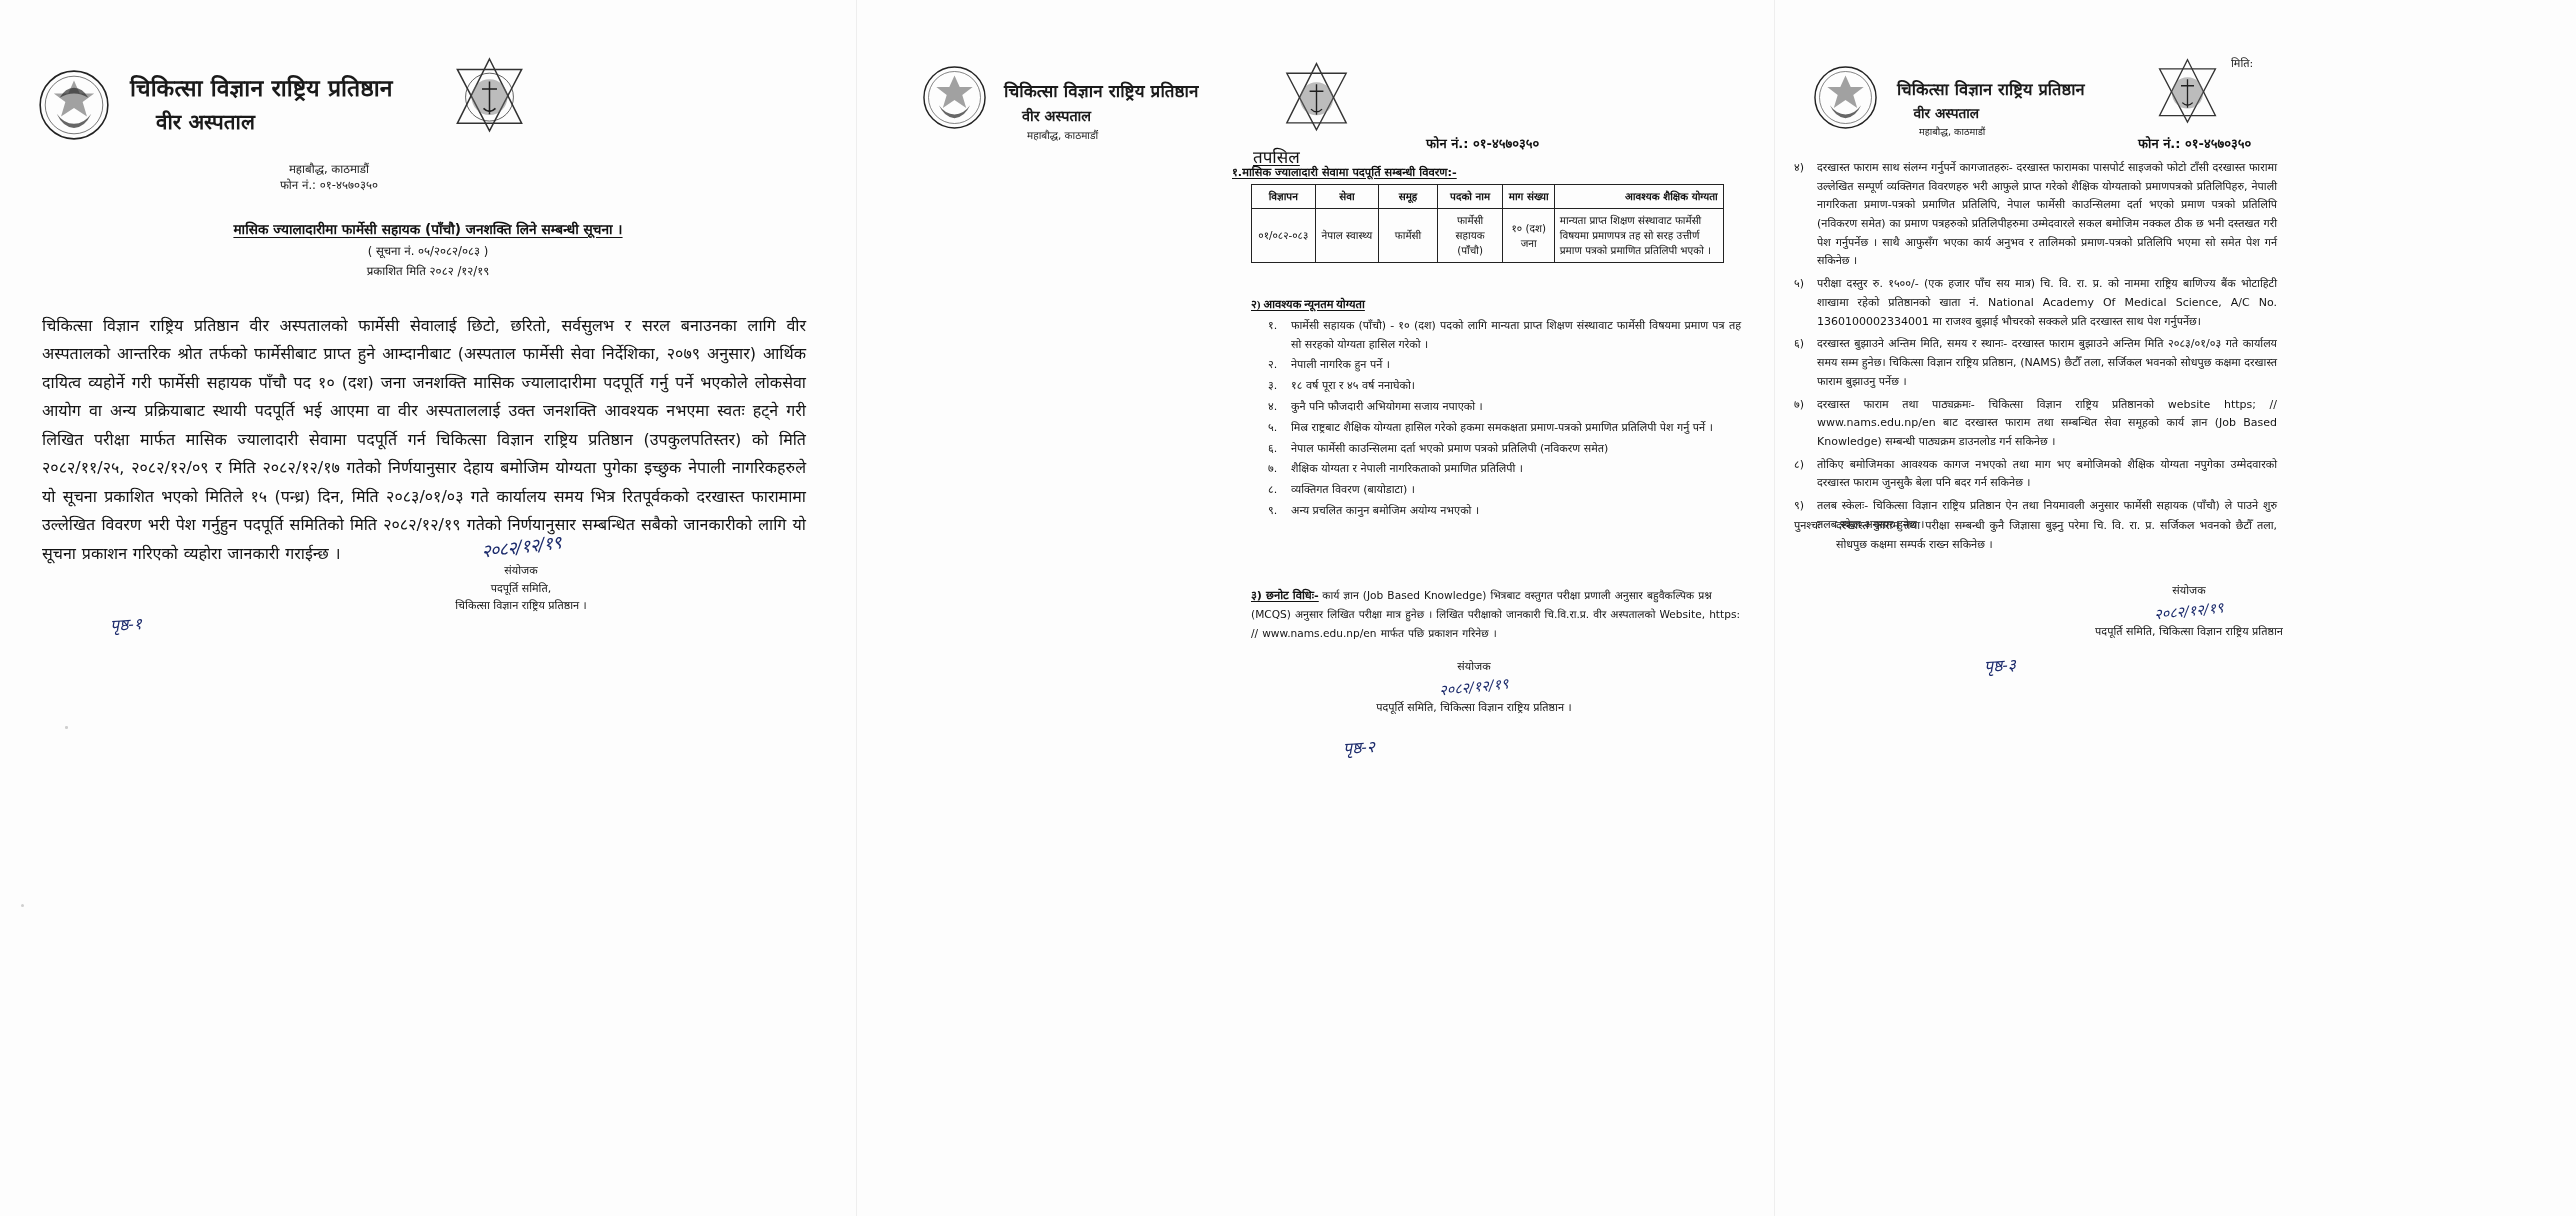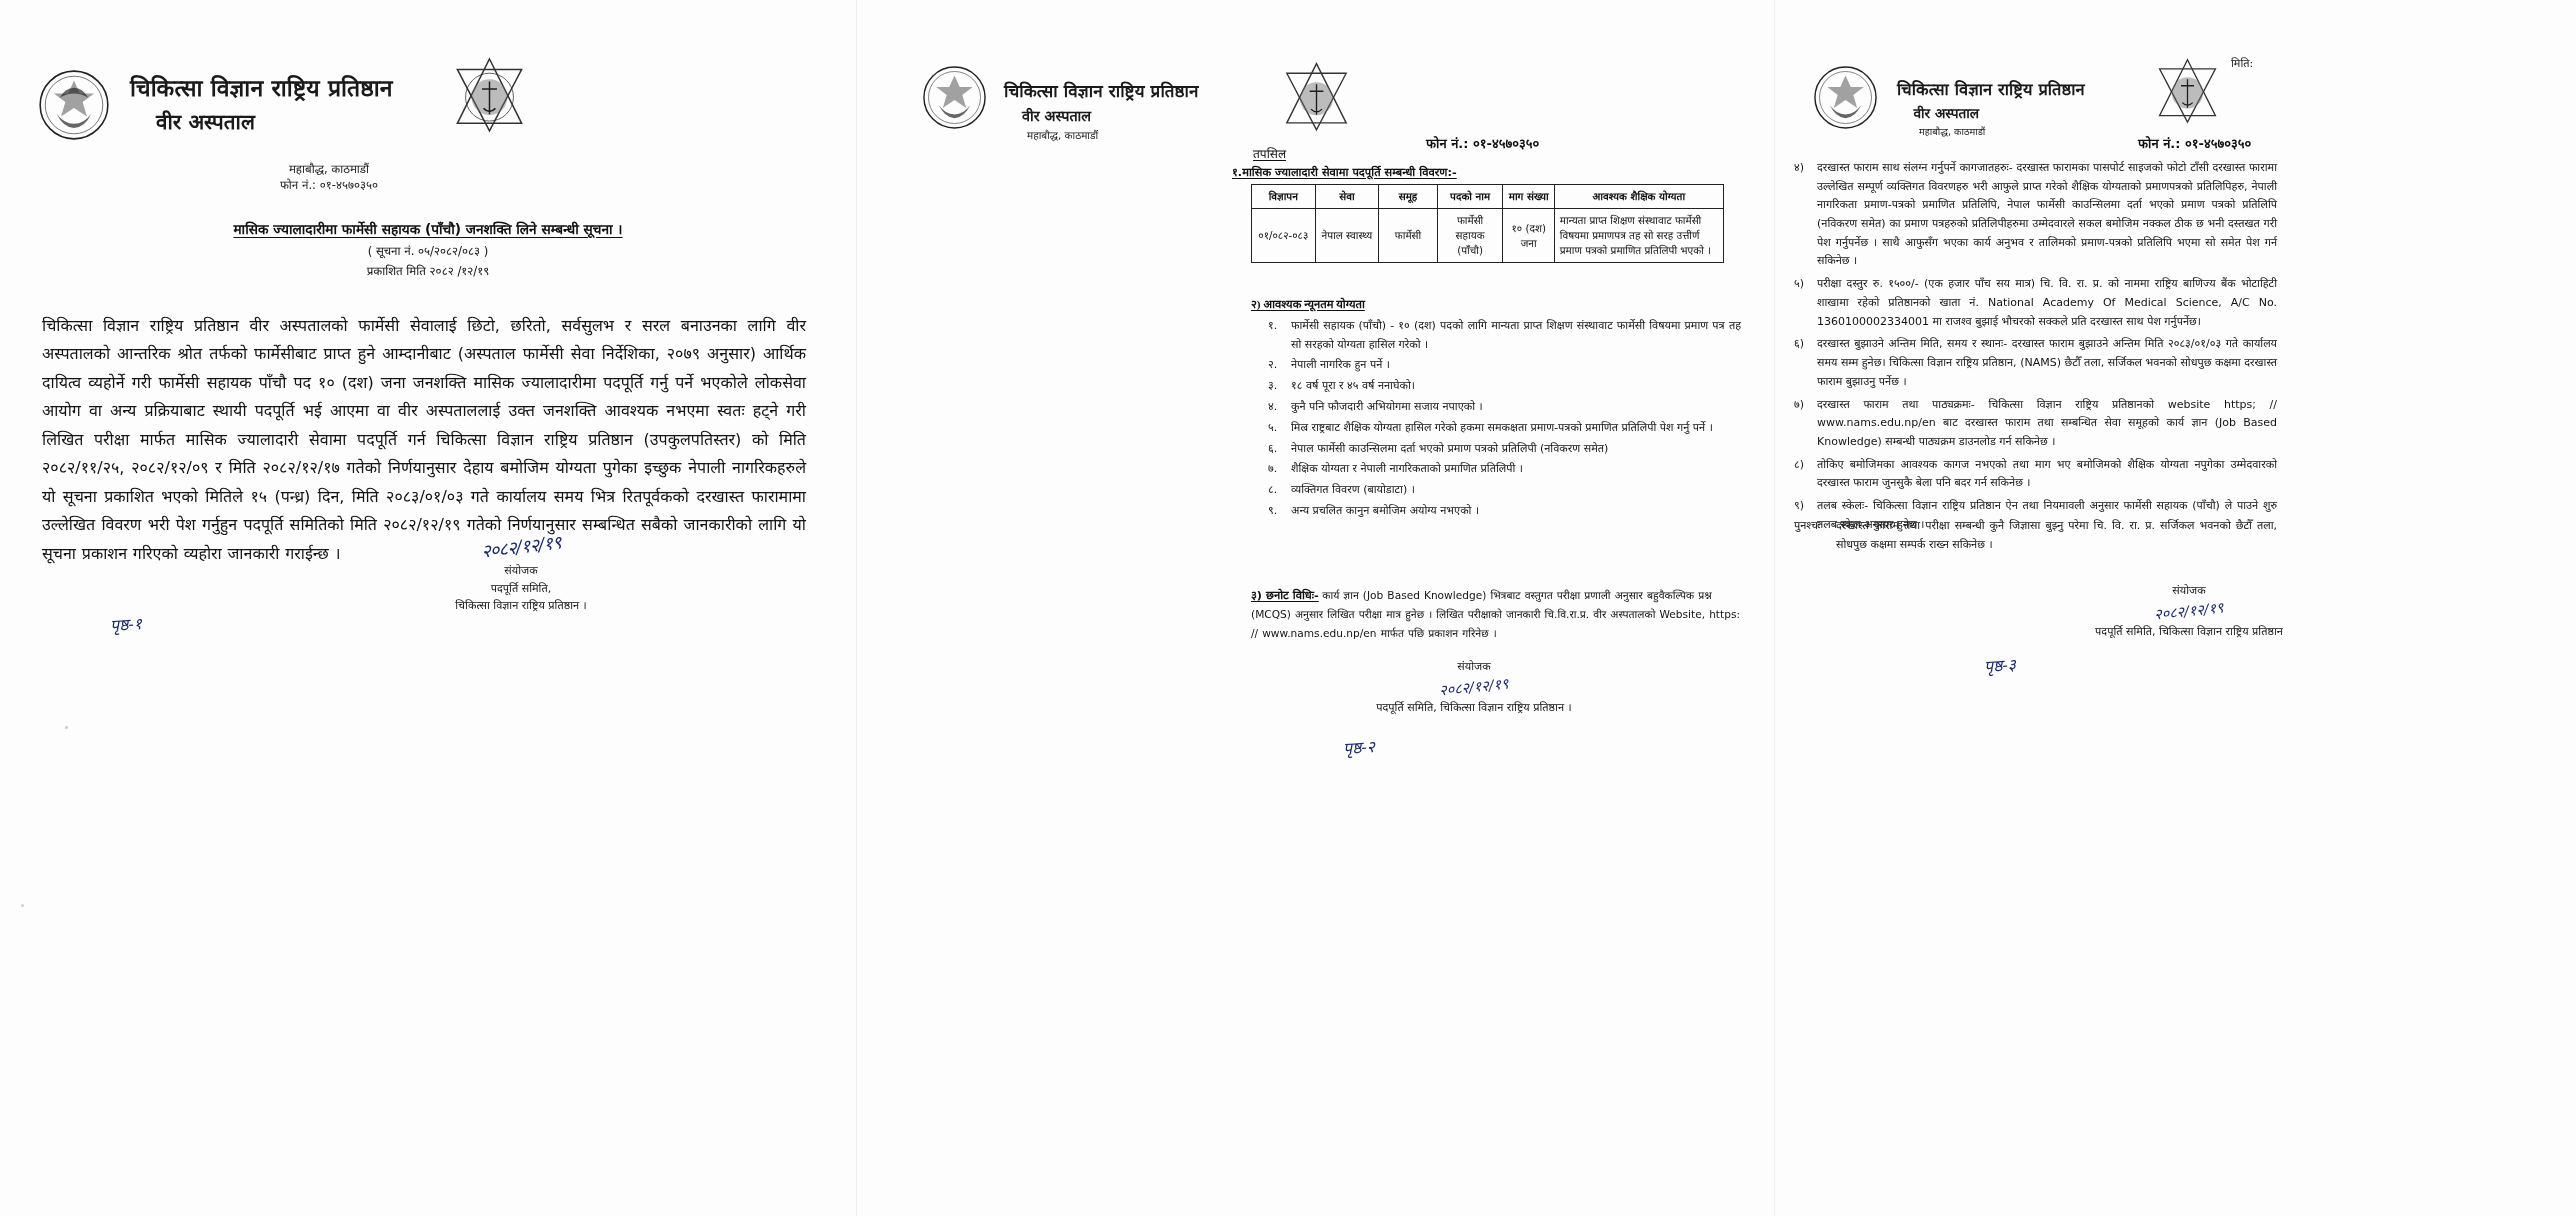--- a/index.html
+++ b/index.html
@@ -245,34 +245,34 @@
         <path d="M50 4 L93 90 L7 90 Z" fill="none" stroke="#333" stroke-width="2"></path>
         <path d="M50 100 L7 18 L93 18 Z" fill="none" stroke="#333" stroke-width="2"></path>
         <circle cx="50" cy="55" r="24" fill="#6c6c6c" opacity=".45"></circle>
         <path d="M50 34 v44 M40 44 h20 M42 70 q8 8 16 0" stroke="#1f1f1f" stroke-width="2" fill="none"></path>
       </svg>
     </div>
   </div>
 
   <div class="hdr phone" style="left:569px; top:134px;">फोन नं.: ०१-४५७०३५०</div>
 
-  <div class="hdr" style="left:396px; top:145px; font-size:12px; text-decoration:underline; text-underline-offset:2.1px;">तपसिल</div>
+  <div class="hdr" style="left:396px; top:145px; font-size:17px; text-decoration:underline; text-underline-offset:2.1px;">तपसिल</div>
 
   <div class="hdr sect-head" style="left:375px; top:164px;">१.मासिक ज्यालादारी सेवामा पदपूर्ति सम्बन्धी विवरण:-</div>
 
   <div class="hdr" style="left:394px; top:184px;border-radius:18px;">
     <table class="vac">
       <thead>
         <tr>
           <th style="width:53px;">विज्ञापन</th>
           <th style="width:53px;">सेवा</th>
           <th style="width:48px;">समूह</th>
           <th style="width:55px;">पदको नाम</th>
           <th style="width:41px;">माग संख्या</th>
-          <th style="width:158px;">आवश्यक शैक्षिक योग्यता</th>
+          <th style="width:158px;text-align:right;">आवश्यक शैक्षिक योग्यता</th>
         </tr>
       </thead>
       <tbody>
         <tr>
           <td>०१/०८२-०८३</td>
           <td>नेपाल स्वास्थ्य</td>
           <td>फार्मेसी</td>
           <td>फार्मेसी सहायक (पाँचौ)</td>
           <td>१० (दश) जना</td>
           <td style="text-align:left;">मान्यता प्राप्त शिक्षण  संस्थावाट फार्मेसी विषयमा प्रमाणपत्र तह सो सरह उत्तीर्ण प्रमाण पत्रको प्रमाणित प्रतिलिपी भएको ।</td>

